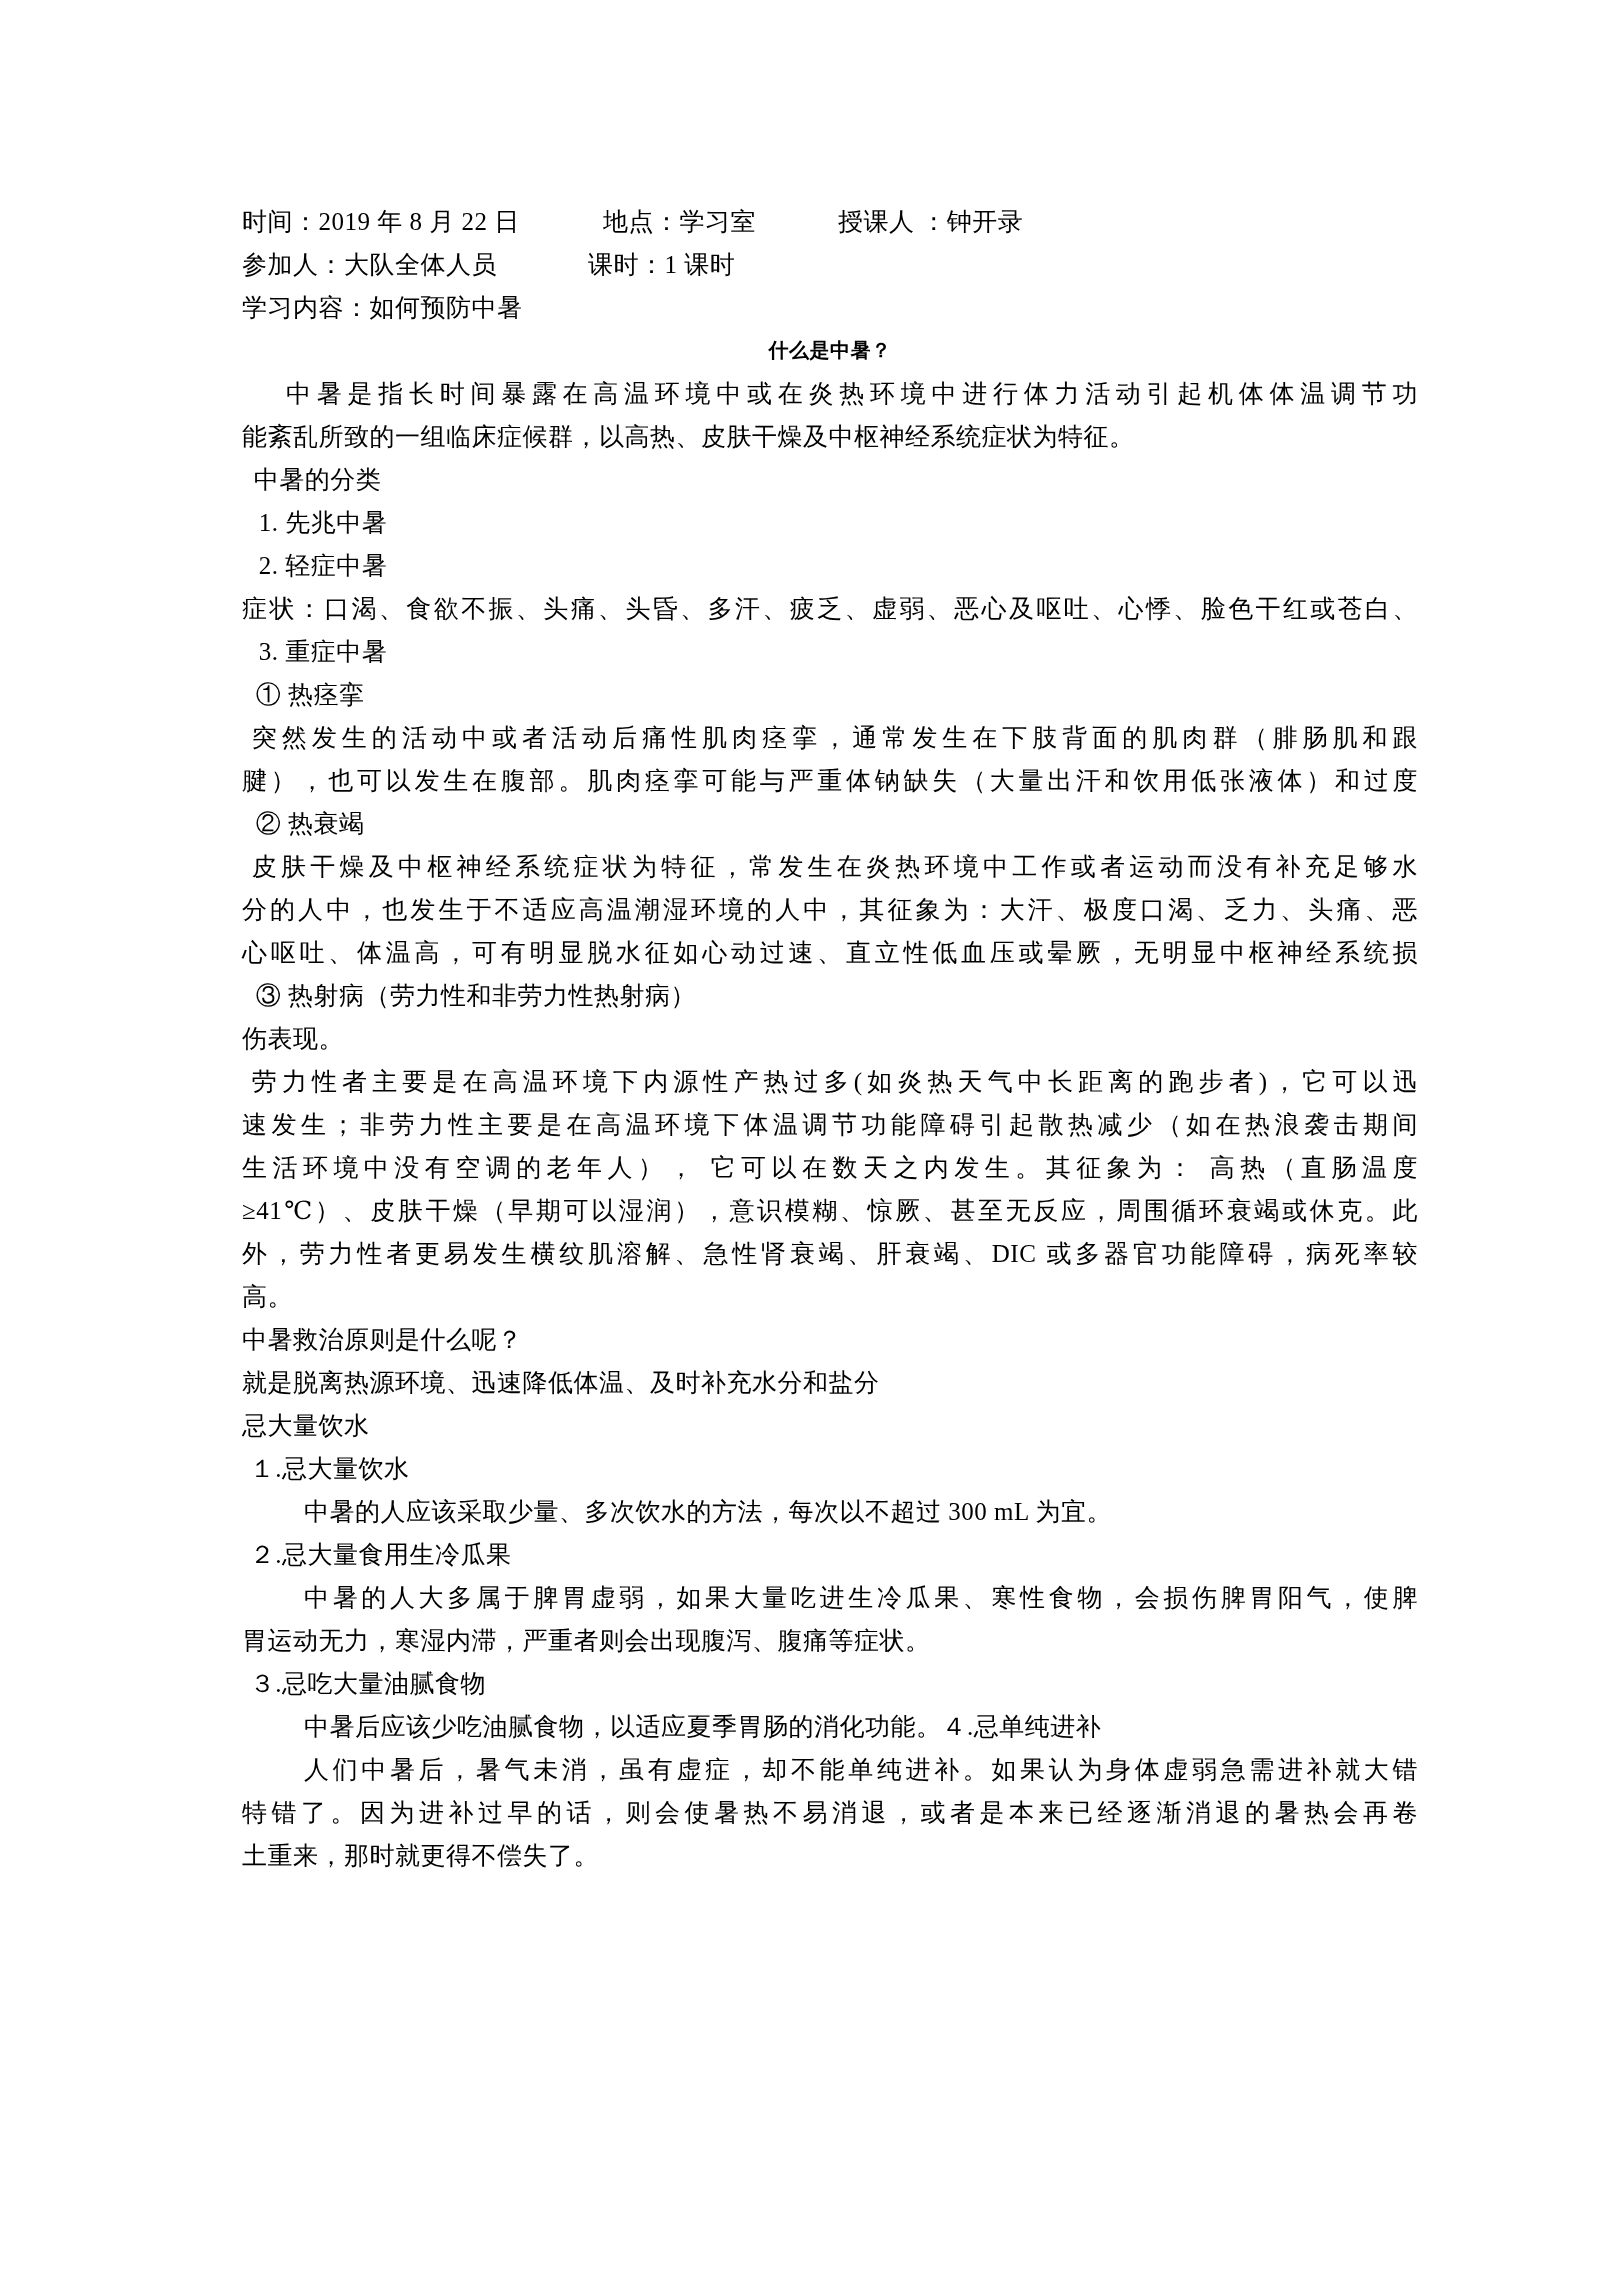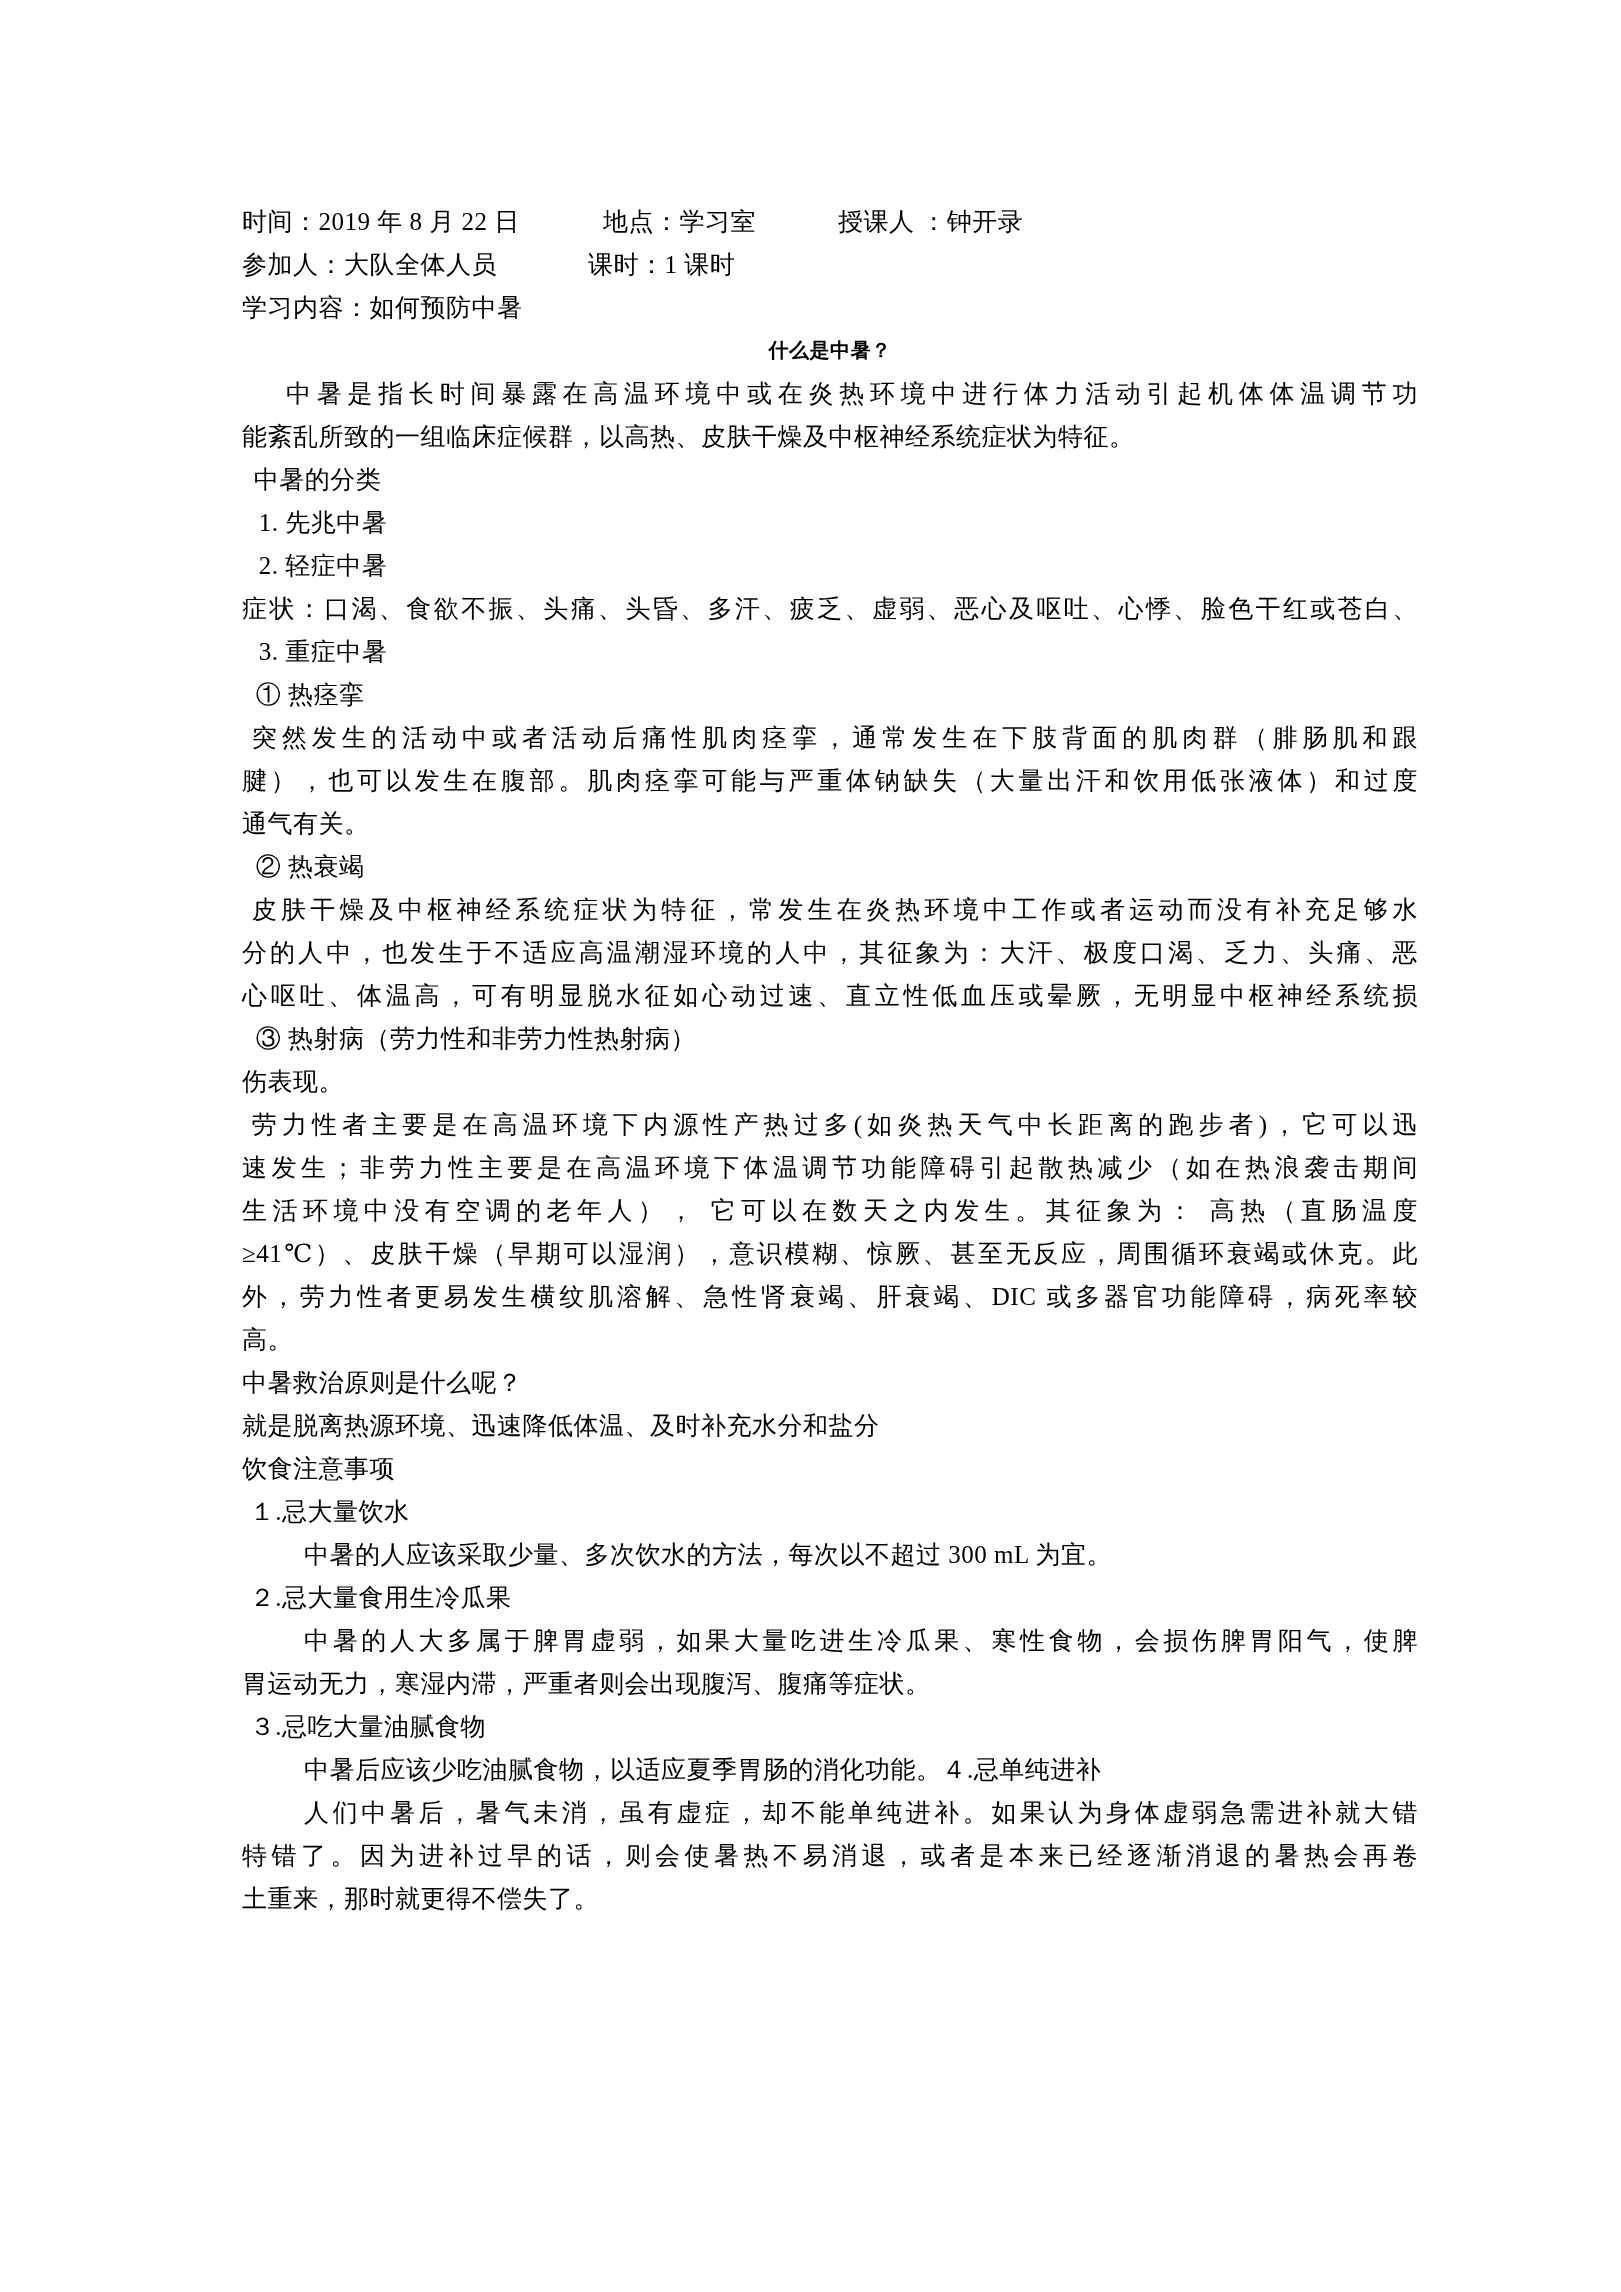--- a/index.html
+++ b/index.html
@@ -43,36 +43,35 @@
       <div class="line j" style="padding-left: 44px;">中暑是指长时间暴露在高温环境中或在炎热环境中进行体力活动引起机体体温调节功</div>
       <div class="line">能紊乱所致的一组临床症候群，以高热、皮肤干燥及中枢神经系统症状为特征。</div>
       <div class="line" style="padding-left: 11.8px;">中暑的分类</div>
       <div class="line" style="padding-left: 16.7px;">1. 先兆中暑</div>
       <div class="line" style="padding-left: 16.7px;">2. 轻症中暑</div>
       <div class="line j">症状：口渴、食欲不振、头痛、头昏、多汗、疲乏、虚弱、恶心及呕吐、心悸、脸色干红或苍白、</div>
       <div class="line" style="padding-left: 16.7px;">3. 重症中暑</div>
       <div class="line" style="padding-left: 13.7px;">① 热痉挛</div>
       <div class="line j" style="padding-left: 9.8px;">突然发生的活动中或者活动后痛性肌肉痉挛，通常发生在下肢背面的肌肉群（腓肠肌和跟</div>
       <div class="line j">腱），也可以发生在腹部。肌肉痉挛可能与严重体钠缺失（大量出汗和饮用低张液体）和过度</div>
-      <div class="line">通气有关。</div>
       <div class="line" style="padding-left: 13.7px;">② 热衰竭</div>
       <div class="line j" style="padding-left: 9.8px;">皮肤干燥及中枢神经系统症状为特征，常发生在炎热环境中工作或者运动而没有补充足够水</div>
       <div class="line j">分的人中，也发生于不适应高温潮湿环境的人中，其征象为：大汗、极度口渴、乏力、头痛、恶</div>
       <div class="line j">心呕吐、体温高，可有明显脱水征如心动过速、直立性低血压或晕厥，无明显中枢神经系统损</div>
       <div class="line" style="padding-left: 13.7px;">③ 热射病（劳力性和非劳力性热射病）</div>
       <div class="line">伤表现。</div>
       <div class="line j" style="padding-left: 9.8px;">劳力性者主要是在高温环境下内源性产热过多(如炎热天气中长距离的跑步者)，它可以迅</div>
       <div class="line j">速发生；非劳力性主要是在高温环境下体温调节功能障碍引起散热减少（如在热浪袭击期间</div>
       <div class="line j">生活环境中没有空调的老年人）， 它可以在数天之内发生。其征象为： 高热（直肠温度</div>
       <div class="line j">≥41℃）、皮肤干燥（早期可以湿润），意识模糊、惊厥、甚至无反应，周围循环衰竭或休克。此</div>
       <div class="line j">外，劳力性者更易发生横纹肌溶解、急性肾衰竭、肝衰竭、DIC 或多器官功能障碍，病死率较</div>
       <div class="line">高。</div>
       <div class="line">中暑救治原则是什么呢？</div>
       <div class="line">就是脱离热源环境、迅速降低体温、及时补充水分和盐分</div>
-      <div class="line">饮食注意事项</div>
+      <div class="line">忌大量饮水</div>
       <div class="line" style="padding-left: 7.8px;">１.忌大量饮水</div>
       <div class="line" style="padding-left: 62px;">中暑的人应该采取少量、多次饮水的方法，每次以不超过 300 mL 为宜。</div>
       <div class="line" style="padding-left: 7.8px;">２.忌大量食用生冷瓜果</div>
       <div class="line j" style="padding-left: 62px;">中暑的人大多属于脾胃虚弱，如果大量吃进生冷瓜果、寒性食物，会损伤脾胃阳气，使脾</div>
       <div class="line">胃运动无力，寒湿内滞，严重者则会出现腹泻、腹痛等症状。</div>
       <div class="line" style="padding-left: 7.8px;">３.忌吃大量油腻食物</div>
       <div class="line" style="padding-left: 62px;">中暑后应该少吃油腻食物，以适应夏季胃肠的消化功能。４.忌单纯进补</div>
       <div class="line j" style="padding-left: 62px;">人们中暑后，暑气未消，虽有虚症，却不能单纯进补。如果认为身体虚弱急需进补就大错</div>
       <div class="line j">特错了。因为进补过早的话，则会使暑热不易消退，或者是本来已经逐渐消退的暑热会再卷</div>
       <div class="line">土重来，那时就更得不偿失了。</div>

